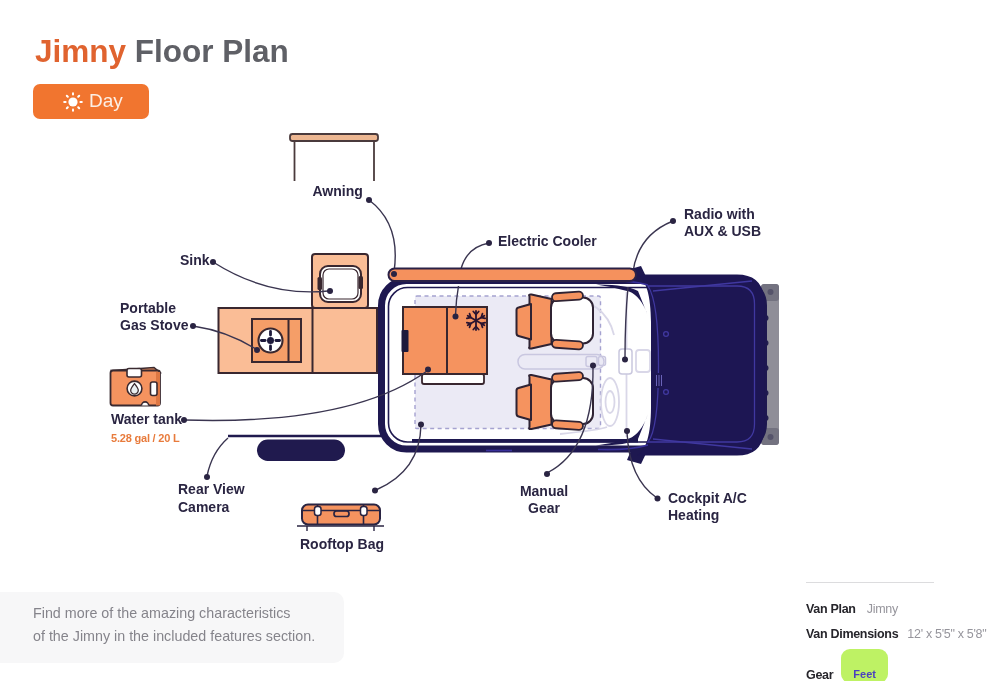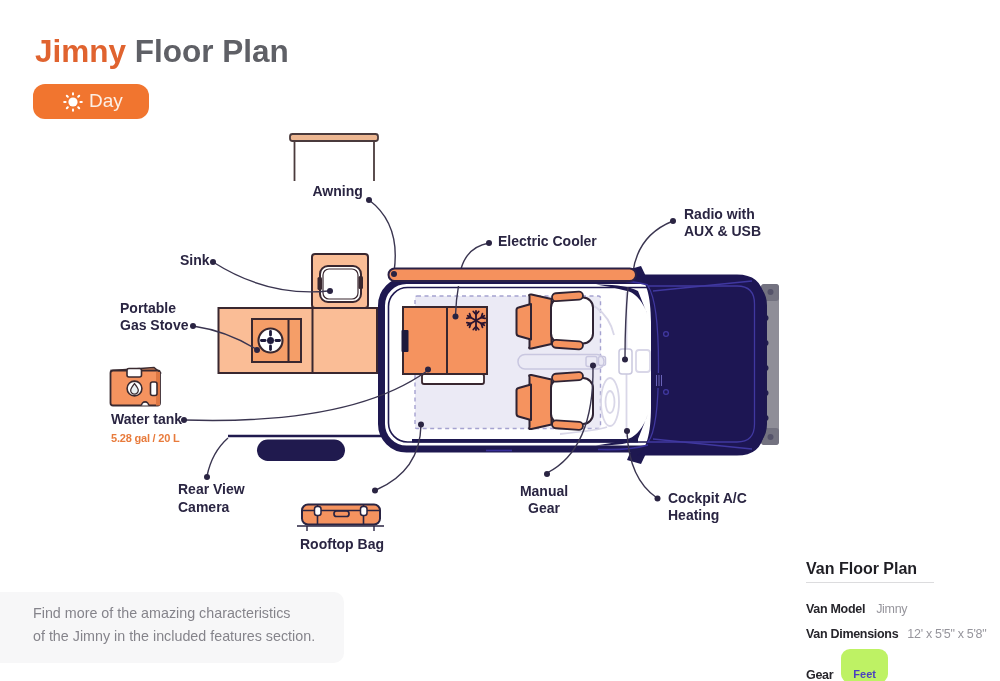--- a/index.html
+++ b/index.html
@@ -1,21 +1,21 @@
 <!DOCTYPE html>
 <html><head>
 <meta charset="utf-8">
 <style>
   html,body{margin:0;padding:0;}
   body{width:1000px;height:681px;position:relative;background:#ffffff;overflow:hidden;
        font-family:"Liberation Sans", sans-serif;}
   .title{position:absolute;left:35px;top:33.5px;font-size:31.5px;line-height:34px;color:#5F6066;letter-spacing:0px;font-weight:bold;}
   .title .j{color:#E0632F;}
   .daybtn{position:absolute;left:33px;top:84px;width:116px;height:35px;background:#F1752F;
-          border-radius:12px;display:flex;align-items:center;}
+          border-radius:7px;display:flex;align-items:center;}
   .daybtn .txt{color:#FCEFE5;font-size:19px;margin-left:56px;position:relative;top:-1px;}
   .card{position:absolute;left:-20px;top:592px;width:364px;height:71px;background:#F7F7F8;
         border-radius:10px;}
   .card p{margin:0;padding:10px 0 0 53px;font-size:14.3px;line-height:23px;color:#85848B;}
   .panel{position:absolute;left:806px;top:559px;width:190px;}
   .panel h3{margin:2px 0 0 0;font-size:16px;line-height:16px;font-weight:bold;color:#1F1E24;letter-spacing:0px;}
   .panel hr{border:none;border-top:1.5px solid #DCDCDE;margin:0;width:128px;position:absolute;top:22.5px;left:-0.5px;}
   .row{position:absolute;left:0;white-space:nowrap;font-size:12.5px;letter-spacing:-0.3px;}
   .row b{color:#26252B;font-weight:bold;}
   .row .v{color:#96959C;font-weight:normal;}
@@ -251,18 +251,17 @@
   <text x="668" y="520">Heating</text>
 </g>
 <text x="111" y="441.5" font-family="Liberation Sans, sans-serif" font-weight="bold" font-size="11" letter-spacing="-0.2" fill="#E87B3C">5.28 gal / 20 L</text>
 </svg>
 
 <div class="card">
     <p>Find more of the amazing characteristics<br>of the Jimny in the included features section.</p>
   </div>
 
 <div class="panel">
-  <h3>Van Floor Plan</h3>
   <hr>
-  <div class="row" style="top:43px"><b>Van Model</b><span class="v" style="margin-left:11px">Jimny</span></div>
+  <div class="row" style="top:43px"><b>Van Plan</b><span class="v" style="margin-left:11px">Jimny</span></div>
   <div class="row" style="top:68px"><b>Van Dimensions</b><span class="v" style="margin-left:9px">12' x 5'5" x 5'8"</span></div>
   <div class="row" style="top:91px"><b>Gear</b><span class="pill" style="margin-left:8px">Feet</span></div>
 </div>
 
 </body></html>

